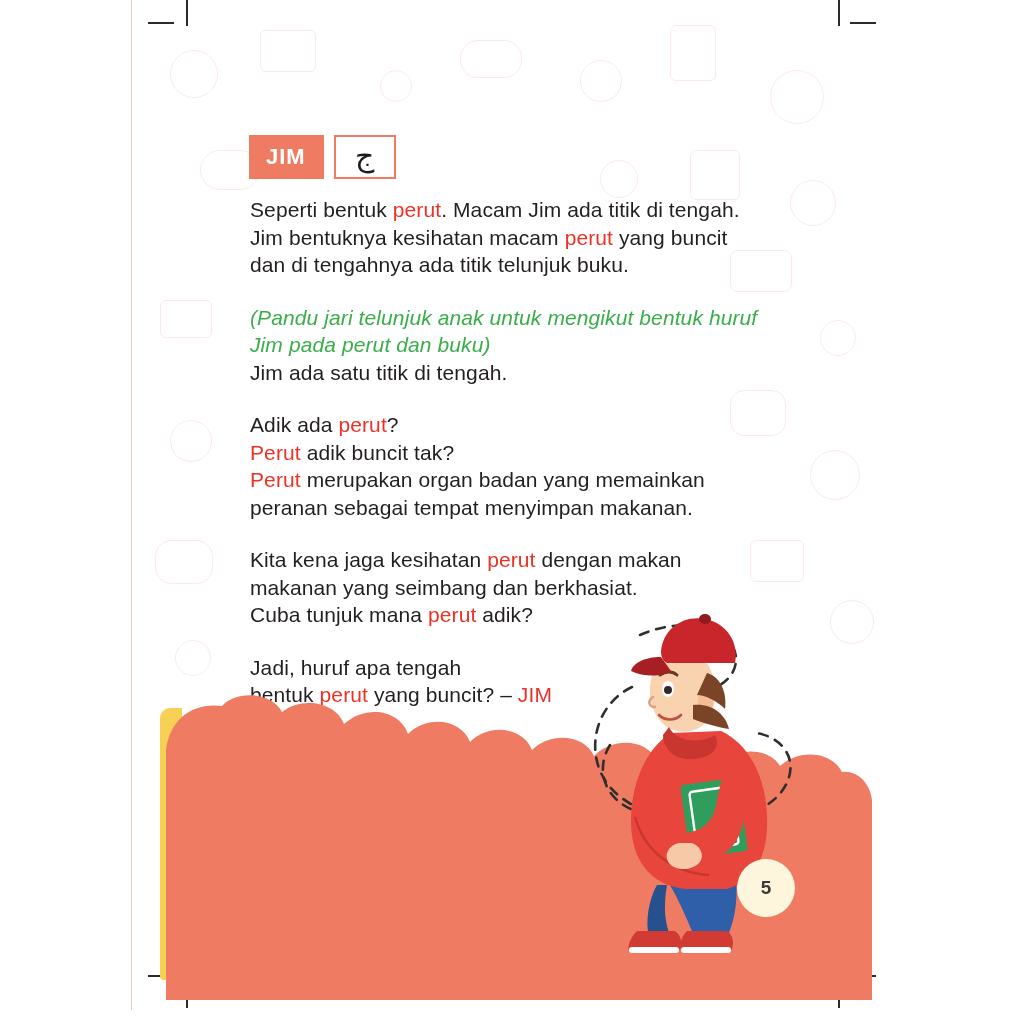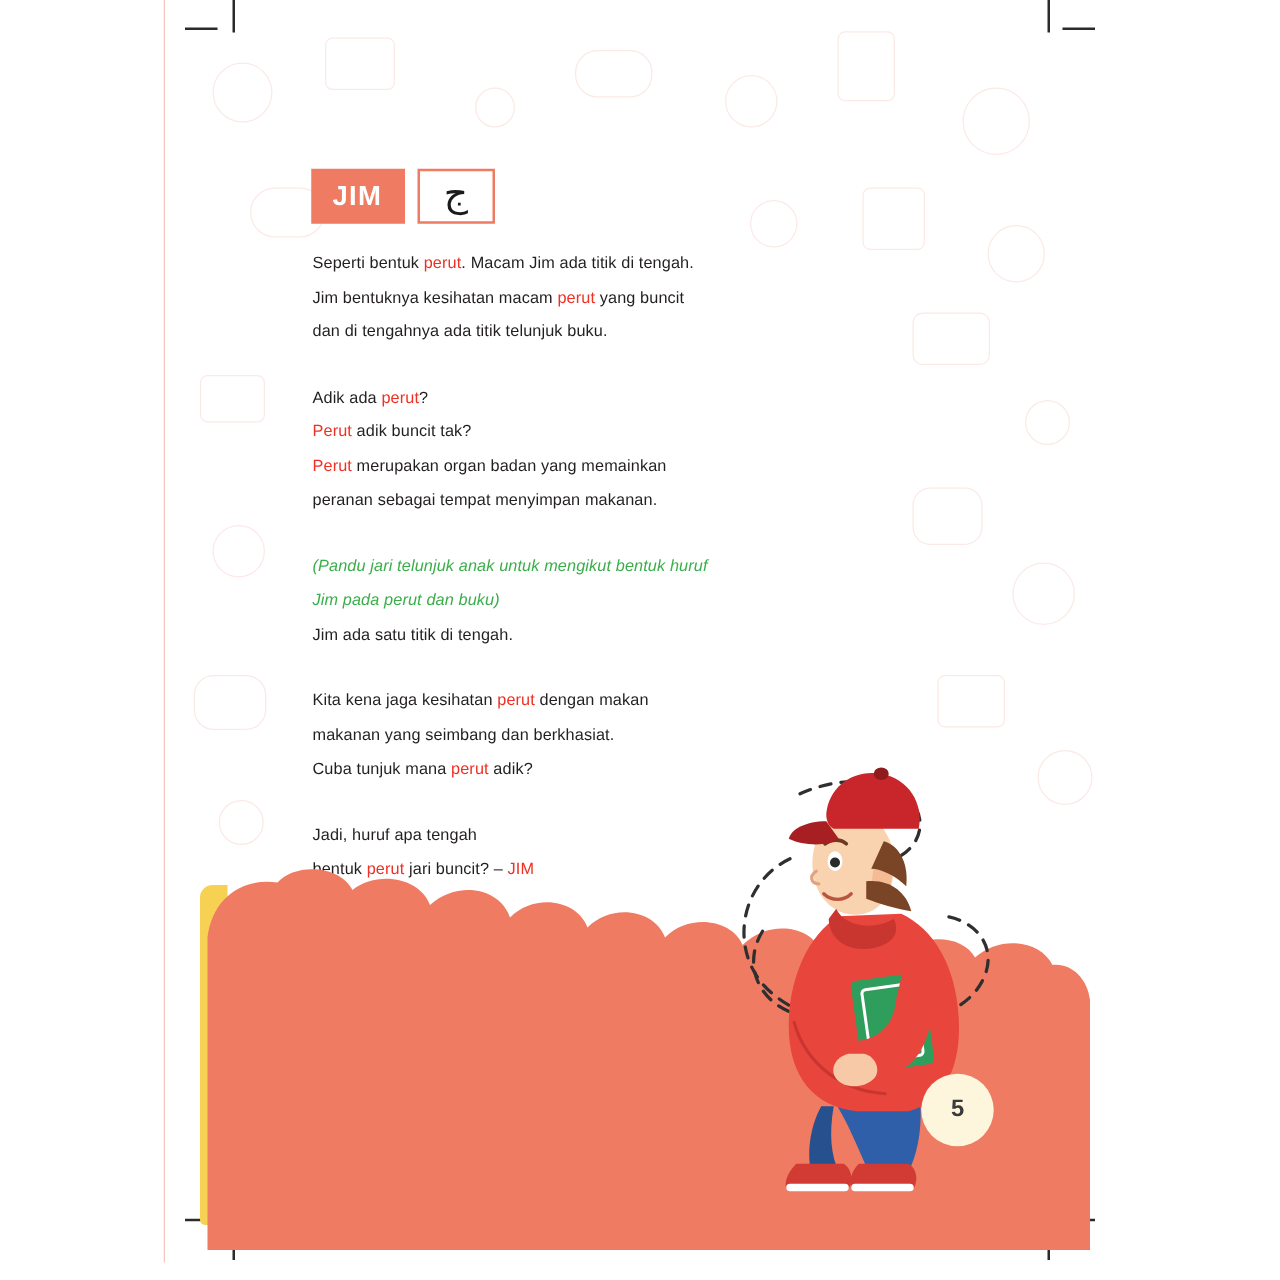--- a/index.html
+++ b/index.html
@@ -84,21 +84,21 @@
     line-height: 1;
     margin-top: -2px;
   }
 
   
   .copy {
     position: absolute;
     left: 250px;
     top: 196px;
     width: 560px;
-    font-size: 13px;
+    font-size: 21px;
     line-height: 27.5px;
     color: #231f20;
     letter-spacing: 0.1px;
   }
   .para { margin: 0 0 25px 0; }
   .para:last-child { margin-bottom: 0; }
   .hl { color: #ee3124; }
   .green {
     color: #3aae4a;
     font-style: italic;
@@ -200,41 +200,41 @@
 
   <div class="copy">
 
     <p class="para">
       <span>Seperti bentuk </span><span class="hl">perut</span><span>. Macam Jim ada titik di tengah.</span><br>
       <span>Jim bentuknya kesihatan macam </span><span class="hl">perut</span><span> yang buncit</span><br>
       <span>dan di tengahnya ada titik telunjuk buku.</span>
     </p>
 
     <p class="para">
+      <span class="green">(Pandu jari telunjuk anak untuk mengikut bentuk huruf</span><br>
+      <span class="green">Jim pada perut dan buku)</span><br>
+      <span>Jim ada satu titik di tengah.</span>
+    </p>
+
+    <p class="para">
       <span>Adik ada </span><span class="hl">perut</span><span>?</span><br>
       <span class="hl">Perut</span><span> adik buncit tak?</span><br>
       <span class="hl">Perut</span><span> merupakan organ badan yang memainkan</span><br>
       <span>peranan sebagai tempat menyimpan makanan.</span>
     </p>
 
     <p class="para">
-      <span class="green">(Pandu jari telunjuk anak untuk mengikut bentuk huruf</span><br>
-      <span class="green">Jim pada perut dan buku)</span><br>
-      <span>Jim ada satu titik di tengah.</span>
-    </p>
-
-    <p class="para">
       <span>Kita kena jaga kesihatan </span><span class="hl">perut</span><span> dengan makan</span><br>
       <span>makanan yang seimbang dan berkhasiat.</span><br>
       <span>Cuba tunjuk mana </span><span class="hl">perut</span><span> adik?</span>
     </p>
 
     <p class="para">
       <span>Jadi, huruf apa tengah</span><br>
-      <span>bentuk </span><span class="hl">perut</span><span> jari buncit? – </span><span class="hl">JIM</span>
+      <span>bentuk </span><span class="hl">perut</span><span> yang buncit? – </span><span class="hl">JIM</span>
     </p>
 
   </div>
 
   <div class="art">
     <div class="yellow-strip"></div>
 
     <svg width="720" height="310" viewBox="0 0 720 310" style="position:absolute; left:160px; top:10px;">
       <path d="M6,60
                C10,28 34,12 62,16

